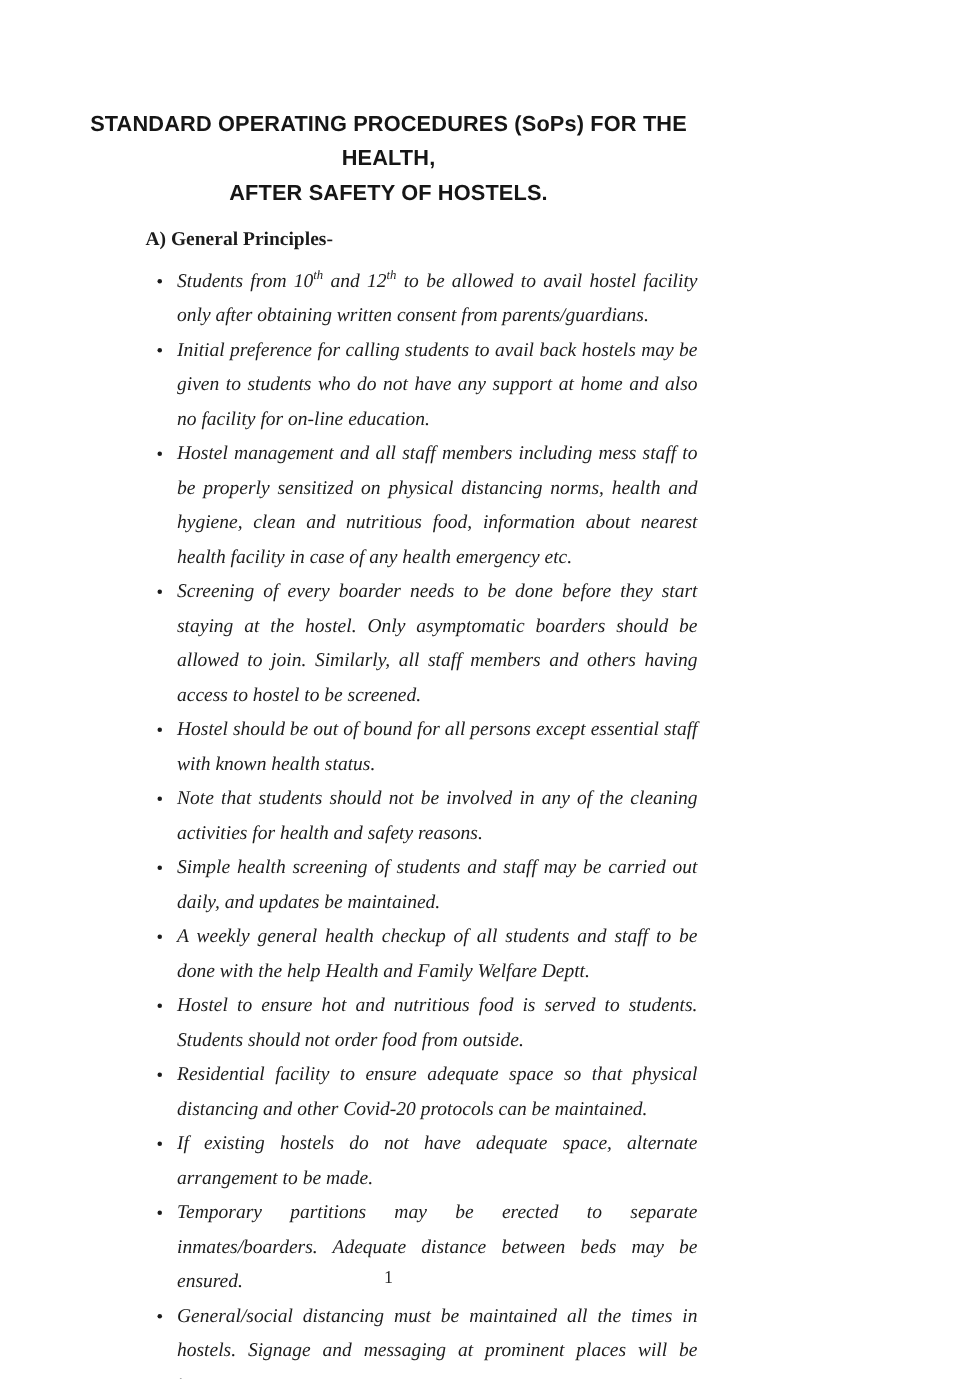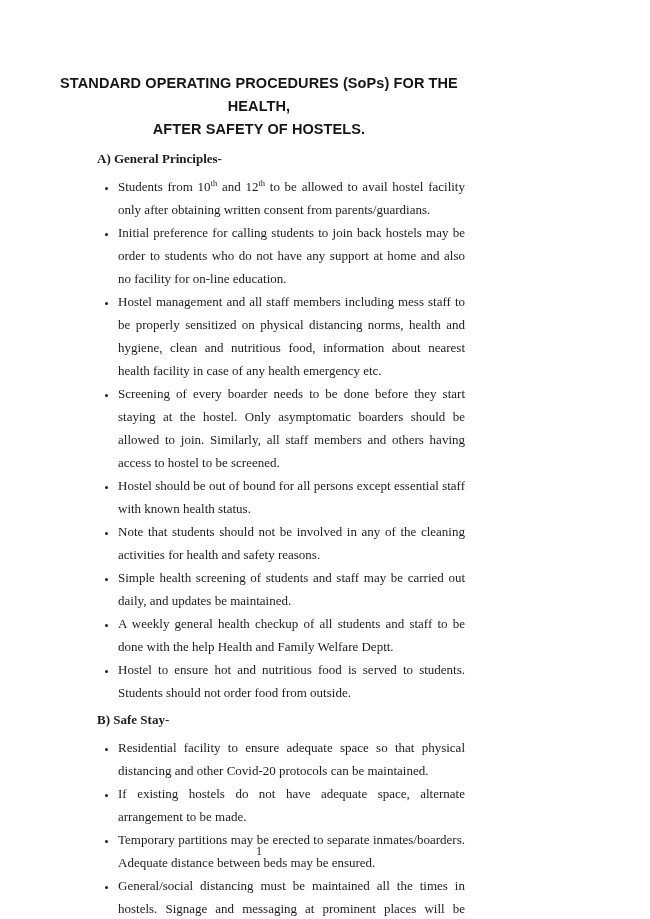--- a/index.html
+++ b/index.html
@@ -45,20 +45,21 @@
     line-height: 23px;
   }
   ul.bullets {
     margin: 0;
     padding: 0 0 0 21px;
     list-style: disc outside;
   }
   ul.bullets li {
     margin: 0;
     padding: 0;
+    font-style: italic;
   }
   ul.bullets li::marker {
     font-size: 11px;
   }
   sup {
     font-size: 8.5px;
     line-height: 0;
     vertical-align: super;
   }
   .page-number {
@@ -78,30 +79,29 @@
 
   <div class="title">
     <div>STANDARD OPERATING PROCEDURES (SoPs) FOR THE HEALTH,</div>
     <div>AFTER SAFETY OF HOSTELS.</div>
   </div>
 
   <div class="content" id="sections">
       <div class="section-heading">A) General Principles-</div>
       <ul class="bullets">
         <li><span>Students from 10</span><sup>th</sup><span> and 12</span><sup>th</sup><span> to be allowed to avail hostel facility only after obtaining written consent from parents/guardians.</span></li>
-        <li>Initial preference for calling students to join back hostels may be order to students who do not have any support at home and also no facility for on-line education.</li>
+        <li>Initial preference for calling students to avail back hostels may be given to students who do not have any support at home and also no facility for on-line education.</li>
         <li>Hostel management and all staff members including mess staff to be properly sensitized on physical distancing norms, health and hygiene, clean and nutritious food, information about nearest health facility in case of any health emergency etc.</li>
         <li>Screening of every boarder needs to be done before they start staying at the hostel. Only asymptomatic boarders should be allowed to join. Similarly, all staff members and others having access to hostel to be screened.</li>
         <li>Hostel should be out of bound for all persons except essential staff with known health status.</li>
         <li>Note that students should not be involved in any of the cleaning activities for health and safety reasons.</li>
         <li>Simple health screening of students and staff may be carried out daily, and updates be maintained.</li>
         <li>A weekly general  health checkup of all students and staff to be done with the help Health and Family Welfare Deptt.</li>
         <li>Hostel to ensure hot and nutritious food is served to students. Students should not order food from outside.</li>
       </ul>
-      <div class="section-heading">B) Safe Stay-</div>
       <ul class="bullets">
         <li>Residential facility to ensure adequate space so that physical distancing and other Covid-20 protocols can be maintained.</li>
         <li>If existing hostels do not have adequate space, alternate arrangement to be made.</li>
         <li>Temporary partitions may be erected to separate inmates/boarders. Adequate distance between beds may be ensured.</li>
         <li>General/social distancing must be maintained all the times in hostels. Signage and messaging at prominent places will be important.</li>
       </ul>
     </div>
 
   <div class="page-number">1</div>
 

